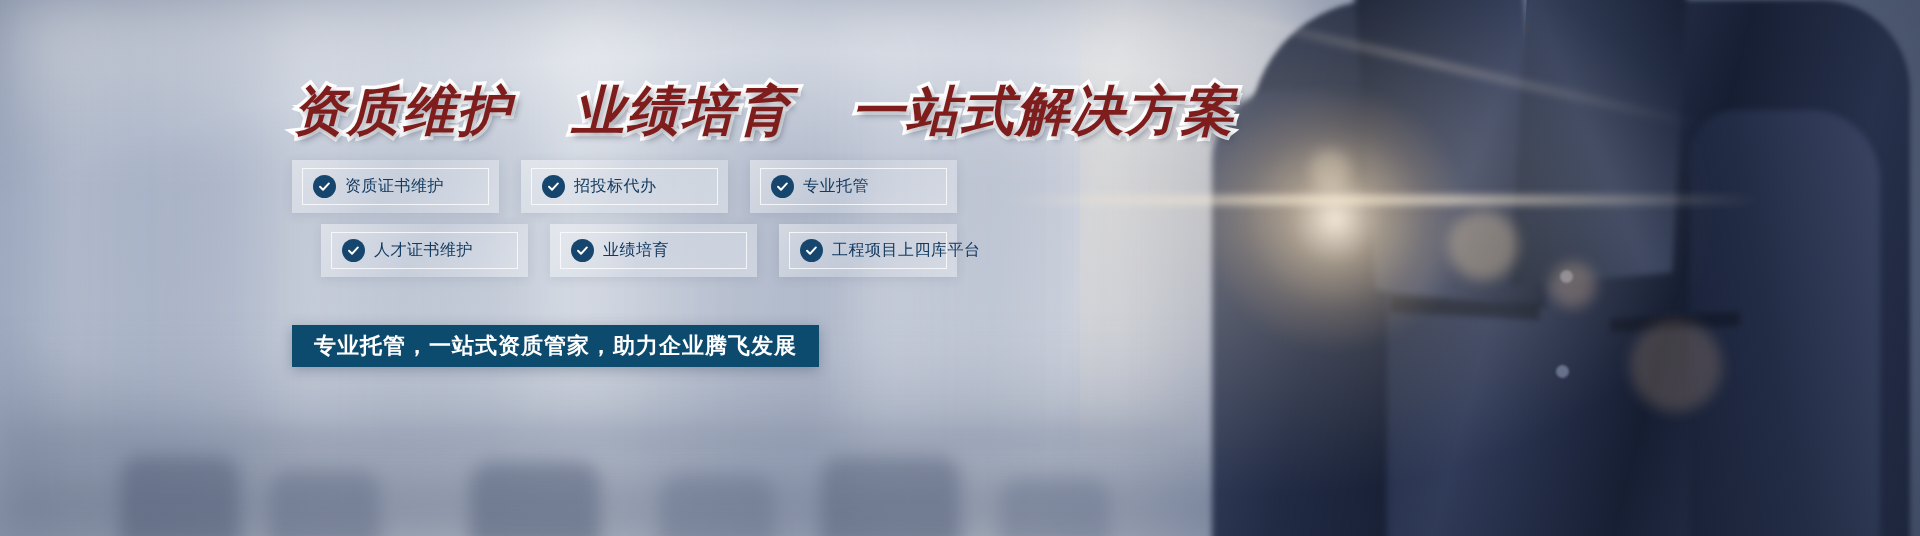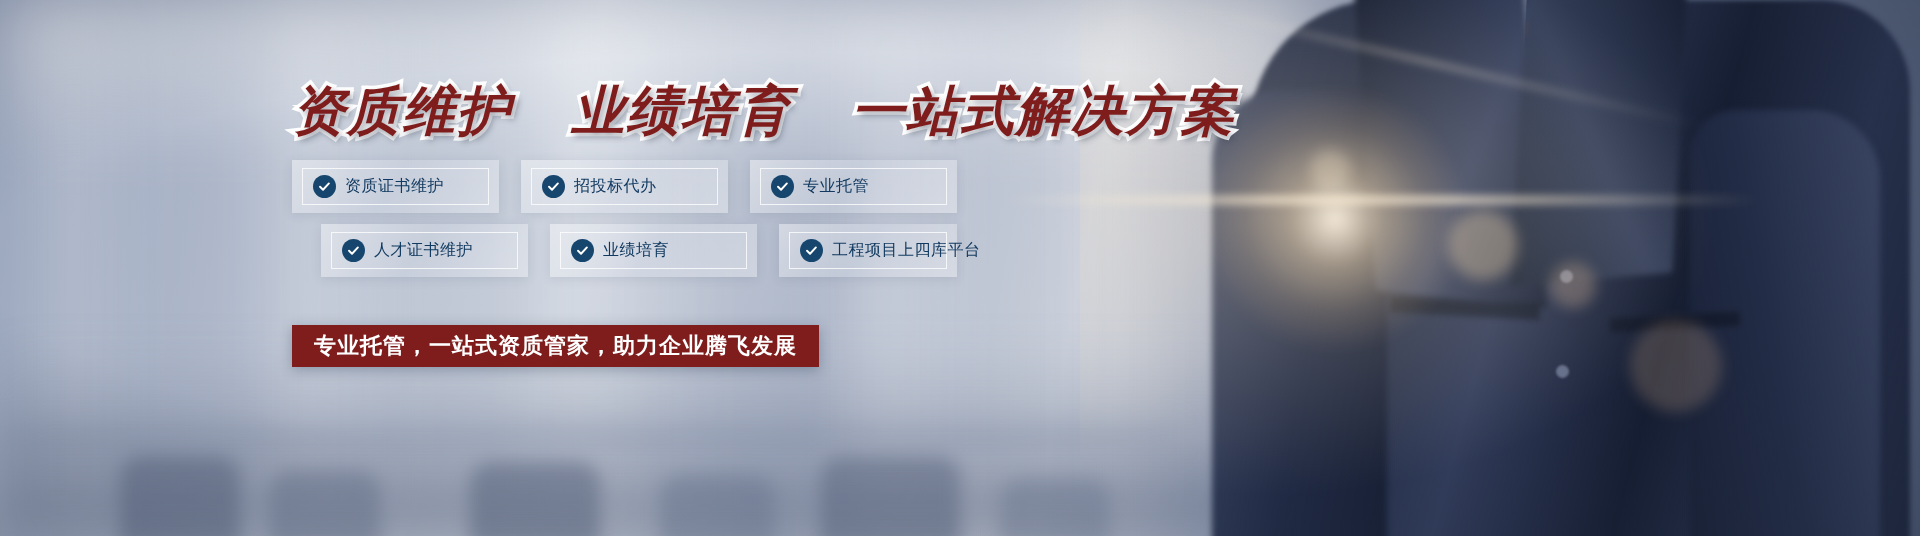--- a/index.html
+++ b/index.html
@@ -214,21 +214,21 @@
   .card-label{
     font-family:"DejaVu Sans","Liberation Sans",sans-serif;
     font-size:16px;color:#123a60;white-space:nowrap;letter-spacing:.5px;
   }
 
   
   .tagline{
     position:absolute;left:292px;top:325px;
     height:42px;padding:0 22px;
     display:flex;align-items:center;
-    background:#7f1d1d;
+    background:#0c4a6e;
     box-shadow:0 3px 12px rgba(20,40,70,.3);
   }
   .tagline-text{
     font-family:"DejaVu Sans","Liberation Sans",sans-serif;
     font-size:22px;font-weight:700;color:#ffffff;
     letter-spacing:1px;white-space:nowrap;
   }
 </style>
 </head>
 <body>

